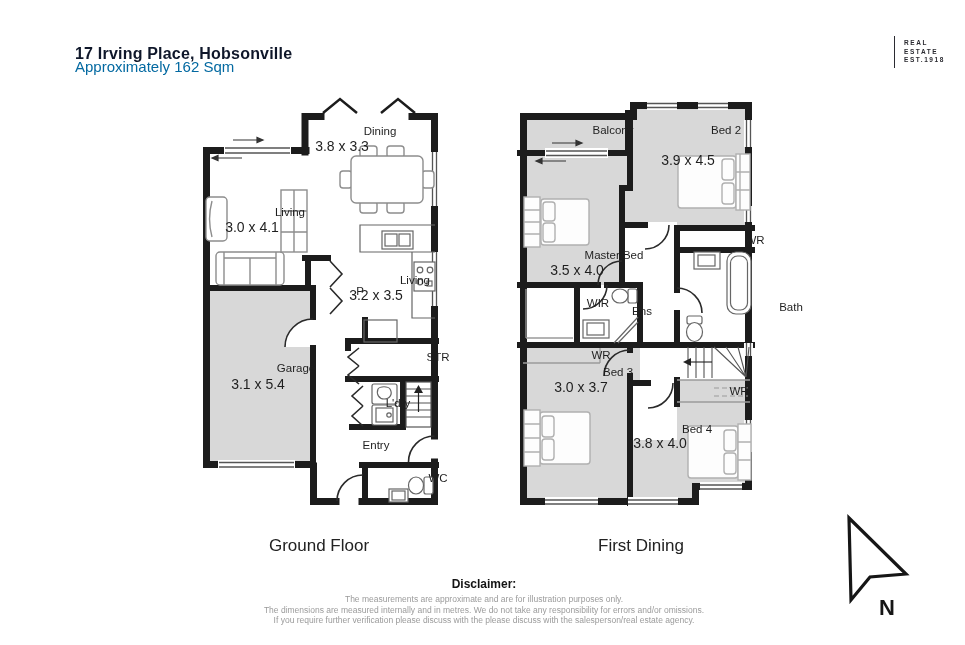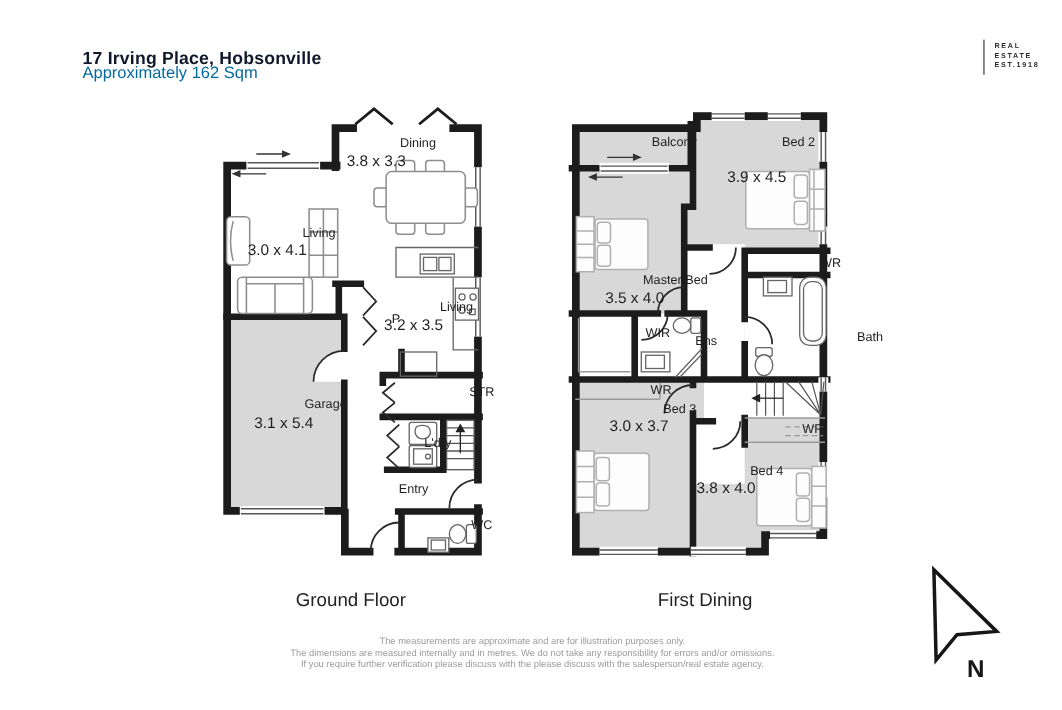--- a/index.html
+++ b/index.html
@@ -330,16 +330,17 @@
 <div class="room-label" style="left:701px;top:391px">WR</div>
 <div class="room-label" style="left:659px;top:429px">Bed 4</div>
 <div class="room-dims" style="left:660px;top:443px">3.8 x 4.0</div>
 
 <div class="floor-title" style="left:319px;top:546px">Ground Floor</div>
 <div class="floor-title" style="left:641px;top:546px">First Dining</div>
 
 <div class="abs" id="compassN">N</div>
 
 <div class="abs" id="disclaimer">
+  <div class="dhead">Disclaimer:</div>
   <div class="dline">The measurements are approximate and are for illustration purposes only.</div>
   <div class="dline">The dimensions are measured internally and in metres. We do not take any responsibility for errors and/or omissions.</div>
   <div class="dline">If you require further verification please discuss with the please discuss with the salesperson/real estate agency.</div>
 </div>
 
 </body></html>

